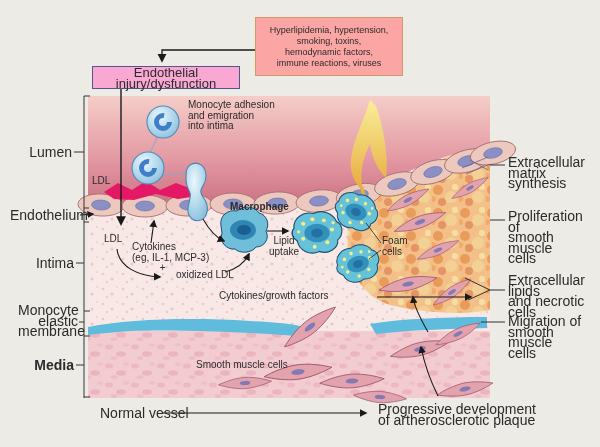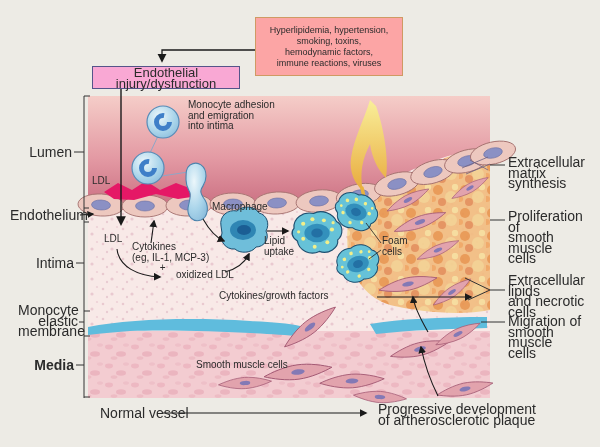--- a/index.html
+++ b/index.html
@@ -2,21 +2,21 @@
 <html><head>
 <meta charset="utf-8">
 <style>
   html,body{margin:0;padding:0;}
   #stage{position:relative;width:600px;height:447px;background:#edebe5;overflow:hidden;
          font-family:"Liberation Sans", sans-serif;color:#2b2b2b;}
   #scene{position:absolute;left:0;top:0;}
   .lbl{position:absolute;font-size:14px;line-height:10.5px;white-space:pre-line;}
   .lbl.big{font-size:10px;}
   .r{text-align:right;}
-  .c{text-align:left;}
+  .c{text-align:center;}
   .prewrap{white-space:pre-wrap;}
   .box{position:absolute;font-size:9px;line-height:11px;text-align:center;
        display:flex;align-items:center;justify-content:center;white-space:pre-line;}
   #riskBox{left:255px;top:17px;width:146px;height:57px;background:#fca5a5;border:1.5px solid #cf9a63;}
   #injuryBox{left:92px;top:66px;width:146px;height:21px;background:#f9a8d4;border:1.5px solid #55548a;font-size:13px;}
 </style>
 </head>
 <body>
 
 <div id="stage">
@@ -235,21 +235,21 @@
 
 <div class="lbl big" style="left:188px;top:100px;">Monocyte adhesion
 and emigration
 into intima</div>
 <div class="lbl big" style="left:92px;top:176px;">LDL</div>
 <div class="lbl big" style="left:104px;top:234px;">LDL</div>
 <div class="lbl big prewrap" style="left:132px;top:242px;">Cytokines
 (eg, IL-1, MCP-3)
           +</div>
 <div class="lbl big" style="left:176px;top:270px;">oxidized LDL</div>
-<div class="lbl big" style="left:212px;top:202px;">Macrophage</div>
+<div class="lbl big" style="left:230px;top:202px;font-weight:bold;">Macrophage</div>
 <div class="lbl big c" style="left:264px;top:236px;width:40px;">Lipid
 uptake</div>
 <div class="lbl big" style="left:382px;top:236px;">Foam
 cells</div>
 <div class="lbl big" style="left:219px;top:291px;">Cytokines/growth factors</div>
 <div class="lbl big" style="left:196px;top:360px;">Smooth muscle cells</div>
 
 <div class="lbl r" style="left:12px;top:147px;width:60px;">Lumen</div>
 <div class="lbl r" style="left:10px;top:210px;width:68px;">Endothelium</div>
 <div class="lbl r" style="left:14px;top:258px;width:60px;">Intima</div>

